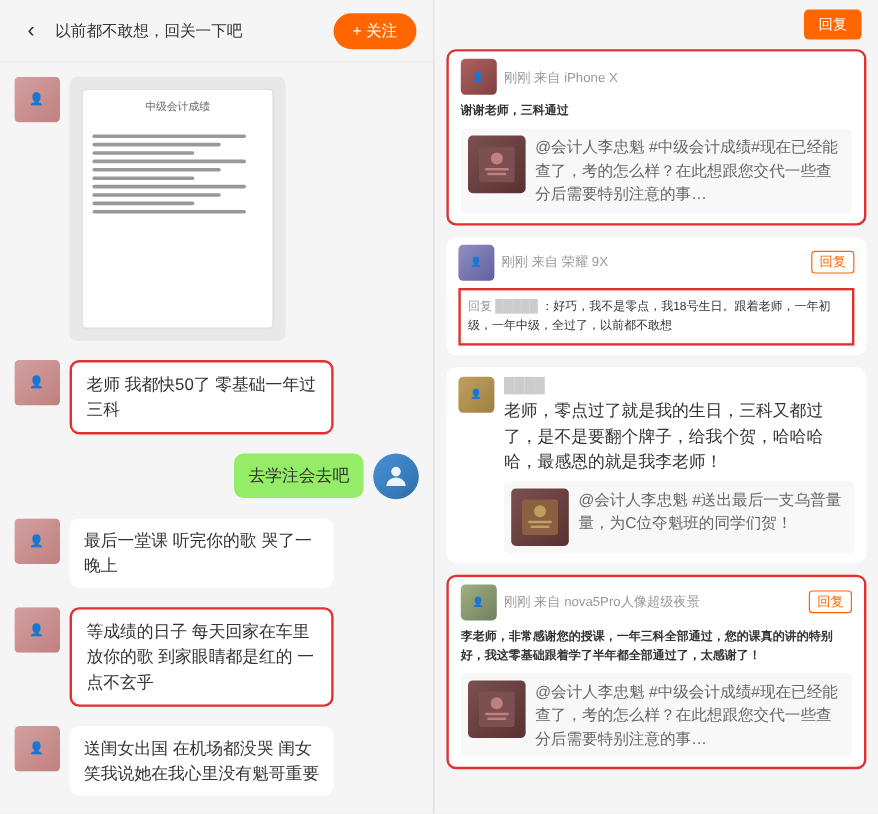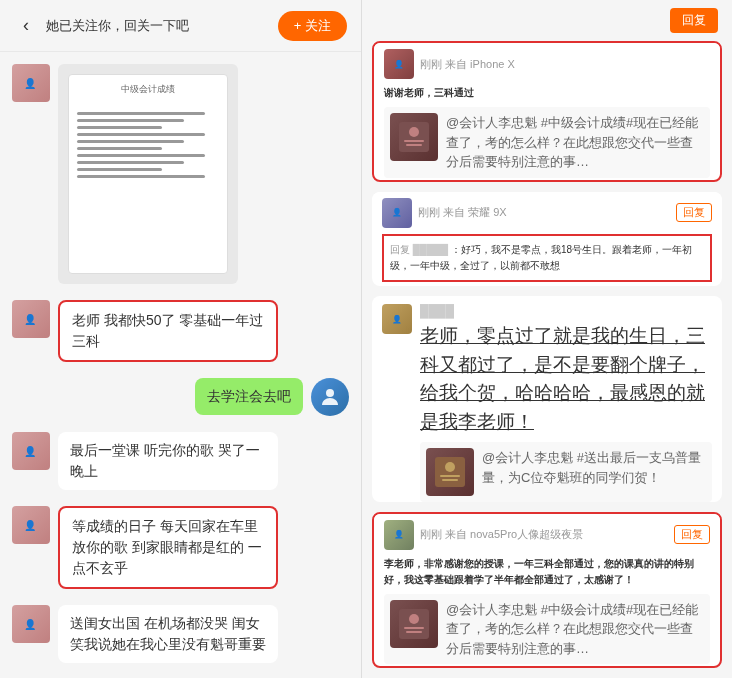--- a/index.html
+++ b/index.html
@@ -286,21 +286,21 @@
       line-height: 1.5;
       flex: 1;
     }
   </style>
 </head>
 <body>
 
 <div class="left-panel">
   <div class="left-header">
     <div class="back-btn">‹</div>
-    <div class="header-name">她已关注你，回关一下吧</div>
+    <div class="header-name">以前都不敢想，回关一下吧</div>
     <button class="follow-btn">+ 关注</button>
   </div>
 
   <div class="chat-body">
 
     <div class="msg-row">
       <div class="avatar">
         <div class="avatar-placeholder">👤</div>
       </div>
       <div class="image-msg">
@@ -427,21 +427,21 @@
   <div class="comment-card" style="margin-top:0;">
     <div class="card-content" style="padding:8px 10px;">
       <div style="display:flex;gap:8px;align-items:flex-start;">
         <div class="avatar" style="width:30px;height:30px;background:linear-gradient(135deg,#c0a060,#a08040);">
           <div style="font-size:8px;color:white;">👤</div>
         </div>
         <div style="flex:1;">
           <div style="font-size:12px;color:#999;margin-bottom:4px;">
             <span style="color:#ccc;">████</span>
           </div>
-          <div style="font-size:19px;color:#333;line-height:1.5;text-decoration:underline;">老师，零点过了就是我的生日，三科又都过了，是不是要翻个牌子，给我个贺，哈哈哈哈，最感恩的就是我李老师！</div>
+          <div style="font-size:14px;color:#333;line-height:1.5;">老师，零点过了就是我的生日，三科又都过了，是不是要翻个牌子，给我个贺，哈哈哈哈，最感恩的就是我李老师！</div>
           <div class="quoted-post" style="margin-top:6px;">
             <div class="quoted-thumb">
               <svg width="30" height="30" viewBox="0 0 30 30">
                   <rect width="30" height="30" fill="#8a6040" rx="3"></rect>
                   <circle cx="15" cy="10" r="5" fill="#c0a060"></circle>
                   <rect x="5" y="18" width="20" height="2" fill="#c0a060" rx="1"></rect>
                   <rect x="7" y="22" width="16" height="2" fill="#c0a060" rx="1"></rect>
                 </svg>
             </div>
             <div class="quoted-text">@会计人李忠魁

